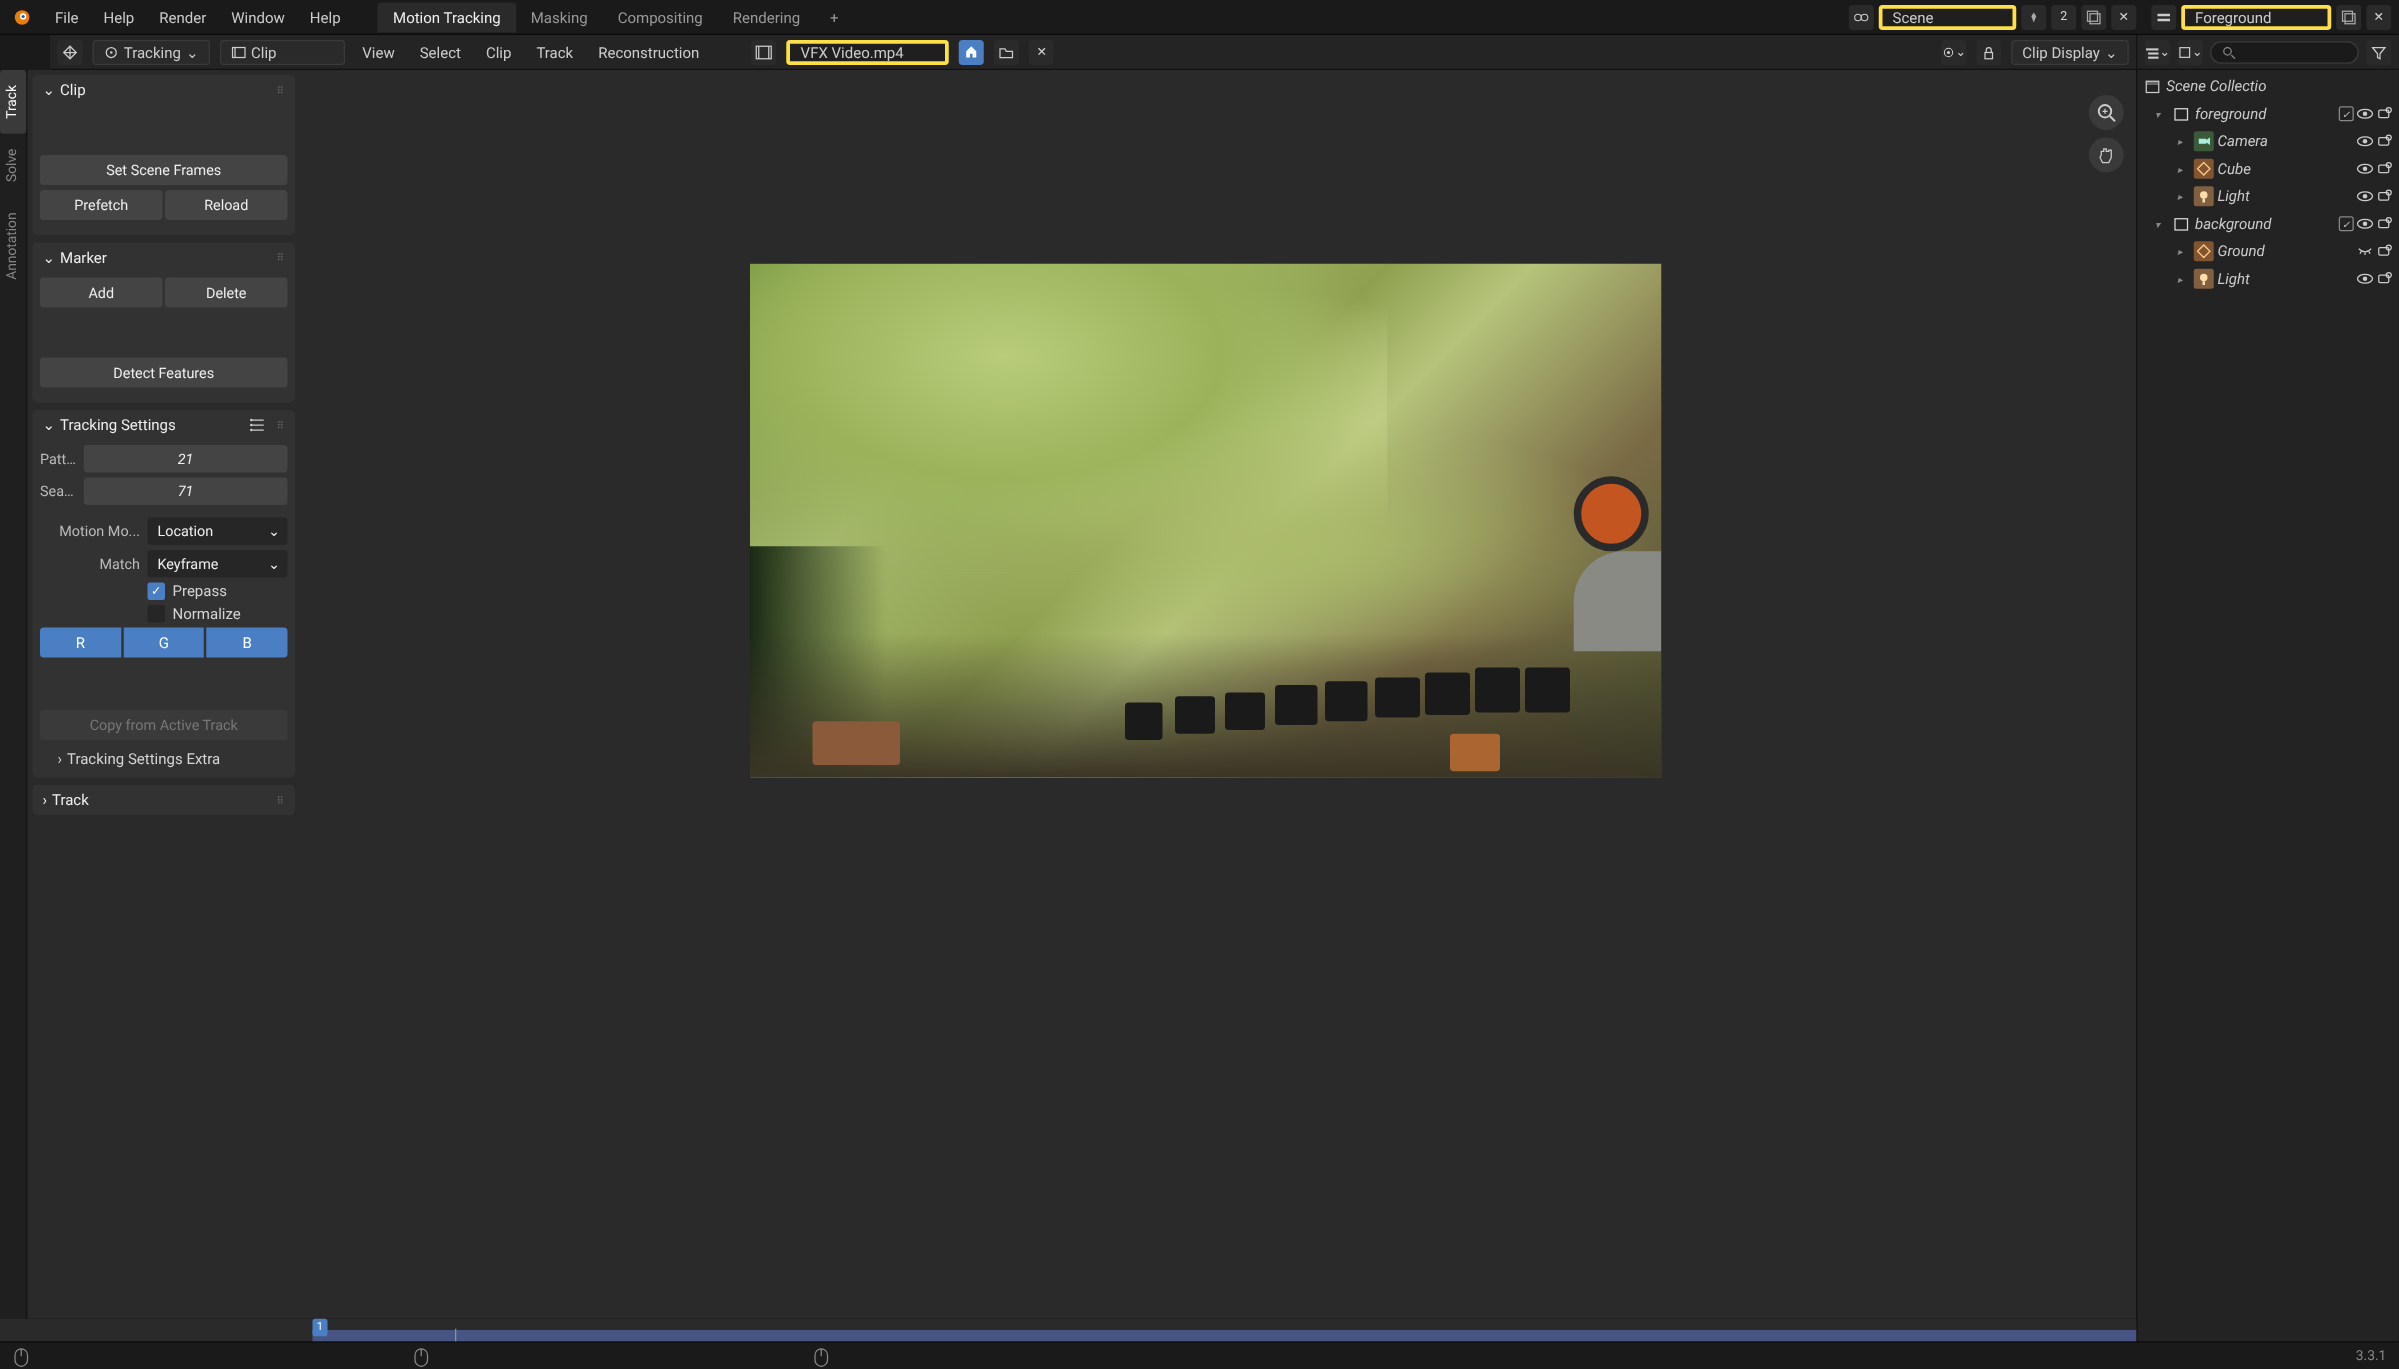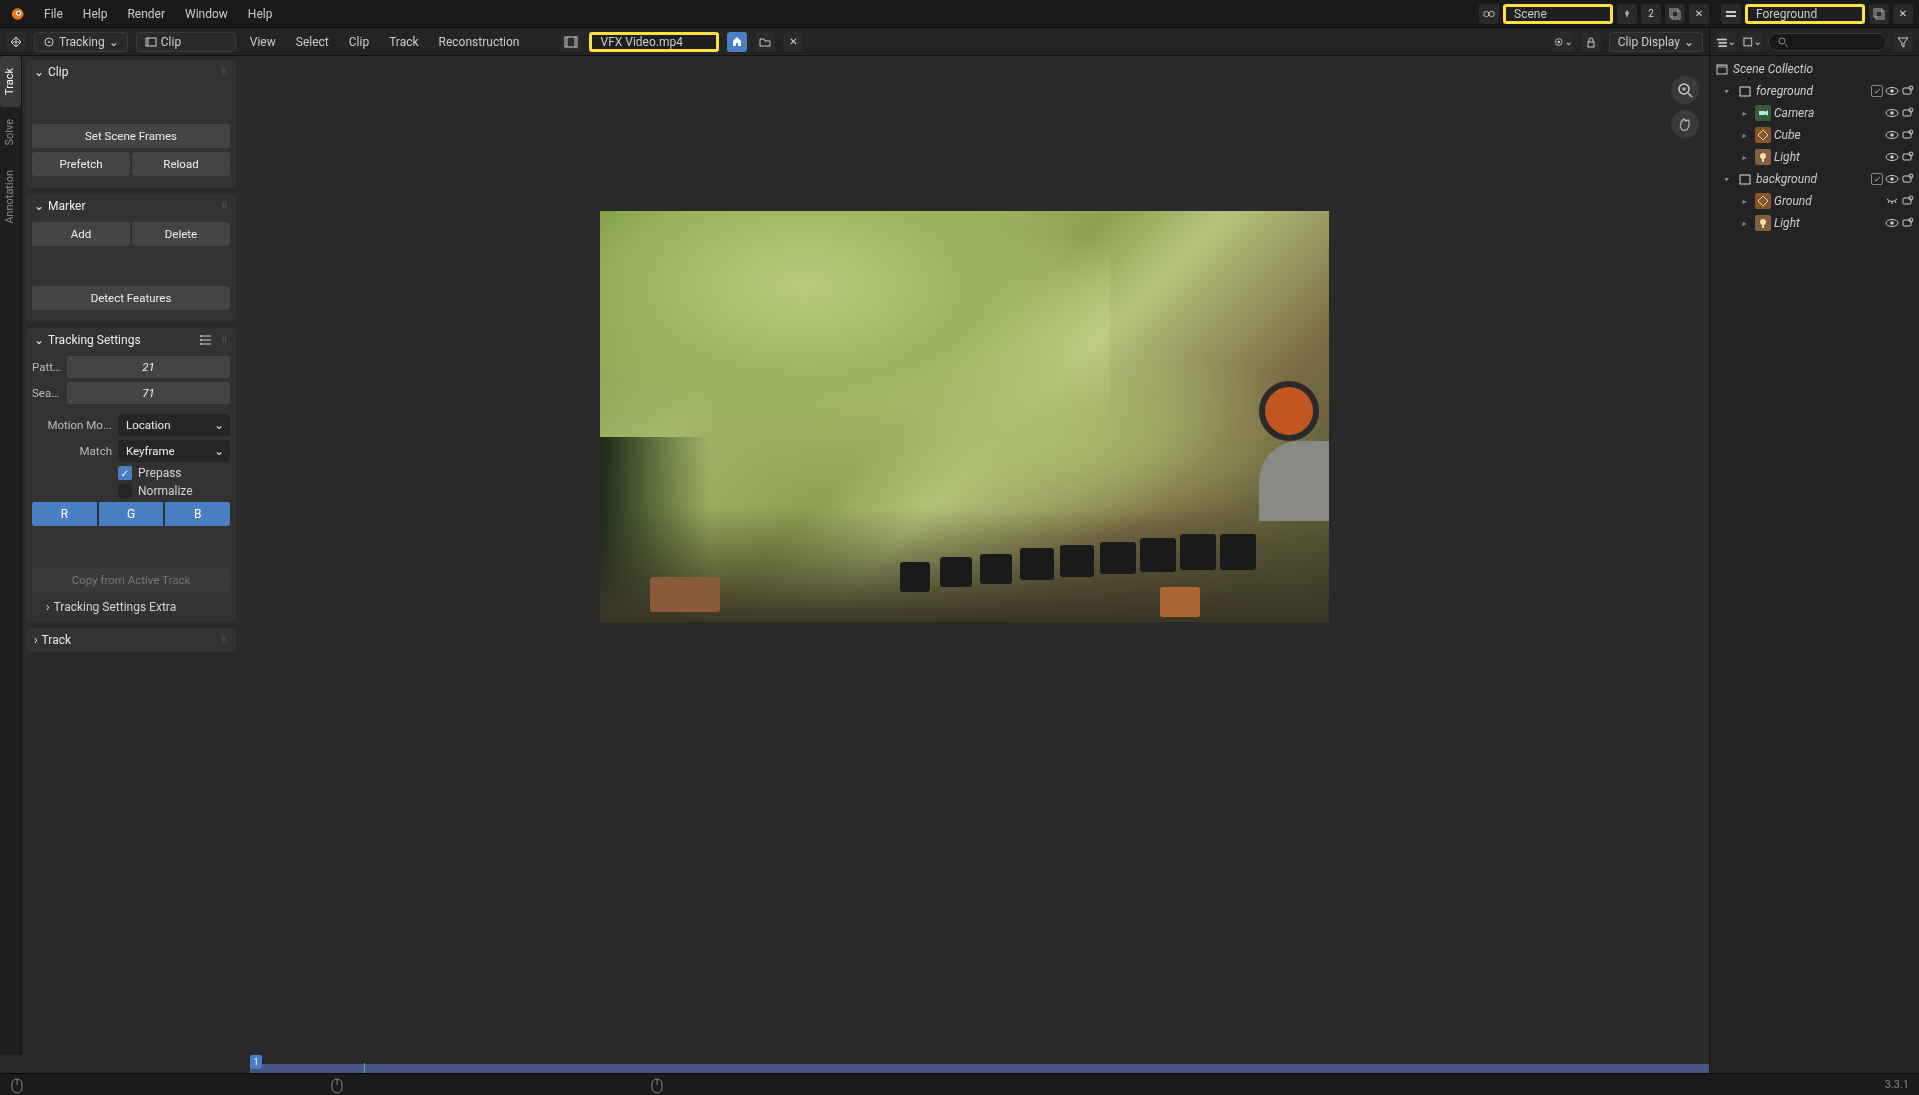--- a/index.html
+++ b/index.html
@@ -10,21 +10,21 @@
 .menu-item { padding:4px 10px; color:#ccc; cursor:pointer; }
 .workspace-tabs { display:flex; margin-left:20px; align-items:center; }
 .ws-tab { padding:5px 12px; color:#999; cursor:pointer; border-radius:3px 3px 0 0; }
 .ws-tab.active { background:#2a2a2a; color:#eee; }
 .topbar-right { margin-left:auto; display:flex; align-items:center; gap:4px; }
 .scene-input { background:#1f1f1f; border:3px solid #fde047; border-radius:3px; padding:3px 8px; color:#ccc; width:110px; height:20px; font-size:12px; }
 .iconbtn { width:20px; height:20px; display:flex; align-items:center; justify-content:center; background:#2a2a2a; border-radius:3px; cursor:pointer; font-size:10px; }
 
 .main-layout { display:flex; height:calc(100% - 28px - 22px); }
 .left-area { display:flex; flex:1; flex-direction:column; }
-.clip-header { height:28px; background:#242424; display:flex; align-items:center; padding:0 6px; gap:8px; border-bottom:1px solid #111; }
+.clip-header { height:28px; background:#242424; display:flex; align-items:center; padding:0 6px; gap:8px; border-bottom:1px solid #111;margin-left:40px; }
 .hdr-drop { background:#2a2a2a; border:1px solid #3a3a3a; border-radius:3px; padding:3px 8px; color:#ccc; height:20px; display:flex; align-items:center; gap:4px; font-size:12px; }
 .hdr-menu { color:#ccc; cursor:pointer; padding:3px 6px; }
 .clip-body { display:flex; flex:1; overflow:hidden; }
 .side-tabs { width:22px; background:#1f1f1f; display:flex; flex-direction:column; border-right:1px solid #111; }
 .side-tab { writing-mode:vertical-rl; transform:rotate(180deg); padding:12px 3px; font-size:11px; color:#888; cursor:pointer; text-align:center; border-radius:3px; }
 .side-tab.active { background:#3a3a3a; color:#fff; }
 .tools-panel { width:218px; background:#2a2a2a; padding:4px; overflow-y:auto; }
 .panel { background:#323232; border-radius:4px; margin-bottom:6px; }
 .panel-header { display:flex; align-items:center; padding:5px 8px; cursor:pointer; font-size:12px; color:#eee; gap:4px; }
 .panel-header .grip { margin-left:auto; color:#666; font-size:8px; letter-spacing:1px; }
@@ -95,20 +95,27 @@
         <circle cx="15" cy="11" r="3" fill="#fff"></circle>
         <circle cx="15" cy="11" r="1.5" fill="#265787"></circle>
       </svg>
   </span>
   <div class="menu-items">
     <span class="menu-item">File</span>
     <span class="menu-item">Help</span>
     <span class="menu-item">Render</span>
     <span class="menu-item">Window</span>
     <span class="menu-item">Help</span>
+  </div>
+  <div class="workspace-tabs">
+    <span class="ws-tab active">Motion Tracking</span>
+    <span class="ws-tab">Masking</span>
+    <span class="ws-tab">Compositing</span>
+    <span class="ws-tab">Rendering</span>
+    <span class="ws-tab">+</span>
   </div>
   <div class="topbar-right">
     <span class="iconbtn">
       <svg width="14" height="14" viewBox="0 0 16 16">
           <circle cx="5" cy="8" r="3" fill="none" stroke="#ccc"></circle>
           <circle cx="11" cy="8" r="3" fill="none" stroke="#ccc"></circle>
         </svg>
     </span>
     <input class="scene-input" value="Scene" style="">
     <span class="iconbtn">

